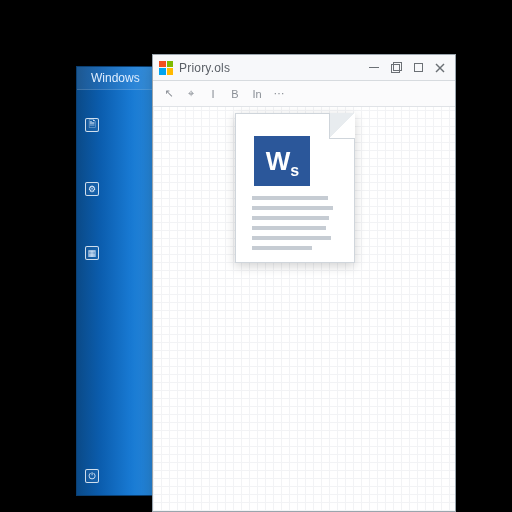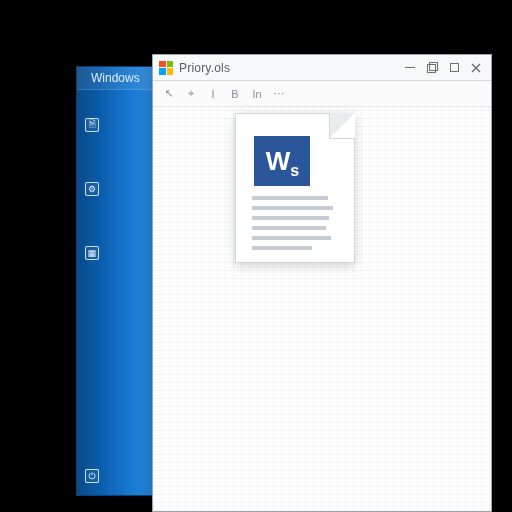--- a/index.html
+++ b/index.html
@@ -67,21 +67,21 @@
     border-radius: 2px;
     display:flex;align-items:center;justify-content:center;
     font-size:9px;
     background: rgba(255,255,255,.05);
   }
   
   .window {
     position: absolute;
     left: 152px;
     top: 54px;
-    width: 340px;
+    width: 304px;
     height: 458px;
     background: #fff;
     border: 1px solid #9aa5ad;
     box-shadow: 0 4px 18px rgba(0,0,0,.35);
     display: flex;
     flex-direction: column;
   }
   .titlebar {
     height: 26px;
     display: flex;

